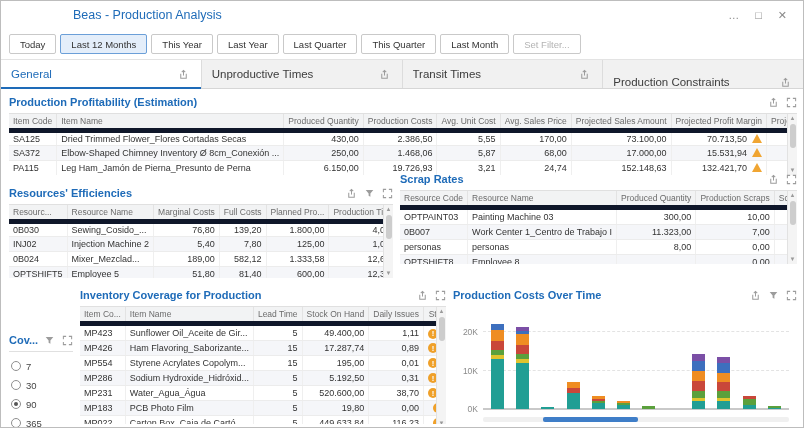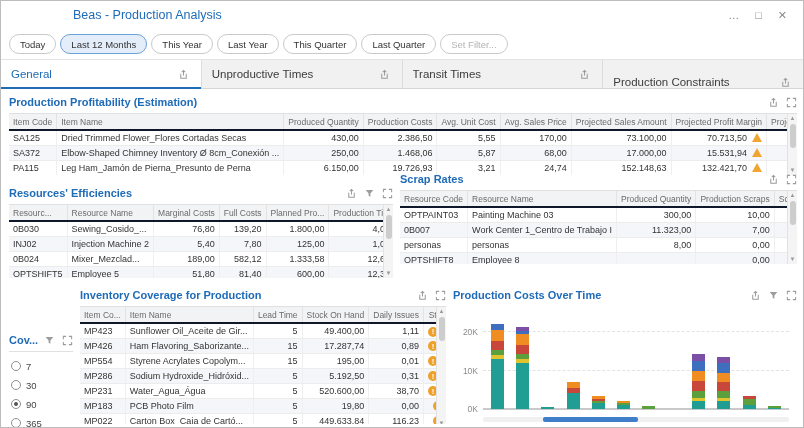--- a/index.html
+++ b/index.html
@@ -7,21 +7,21 @@
   .window { position:relative; width:804px; height:428px; background:#fff; border:1px solid #bdbdbd; overflow:hidden; }
 
   
   .titlebar { position:absolute; top:0; left:8px; right:0; height:28px; display:flex; align-items:center; justify-content:space-between; padding:0 16px; background:#fff;margin-left:48px; }
   .title { color:#1e6bb8; font-size:12.5px; }
   .win-controls { display:flex; gap:16px; color:#8a8a8a; font-size:11px; }
   .win-btn { cursor:pointer; line-height:11px; }
 
   
   .filterbar { position:absolute; top:28px; left:0; right:0; height:30px; display:flex; align-items:center; padding:0 8px; gap:4px; }
-  .filter-btn { font-family:inherit; font-size:9.5px; color:#333; background:#fff; border:1px solid #c9c9c9; border-radius:10px; padding:0 10px; height:20px; cursor:pointer; white-space:nowrap; }
+  .filter-btn { font-family:inherit; font-size:9.5px; color:#333; background:#fff; border:1px solid #c9c9c9; border-radius:2px; padding:0 10px; height:20px; cursor:pointer; white-space:nowrap; }
   .filter-btn.selected { background:#e4eefa; border-color:#6b9fd8; }
   .filter-btn.disabled { color:#b3b3b3; }
 
   
   .tabbar { position:absolute; top:58px; left:0; right:0; height:30px; display:flex; border-top:1px solid #e3e3e3; border-bottom:1px solid #d6d6d6; background:#f1f1f1; }
   .tab { flex:1; display:flex; align-items:center; justify-content:space-between; padding:0 12px 0 10px; border-right:1px solid #dcdcdc; font-size:11.5px; color:#3c3c3c; background:#f1f1f1; position:relative; cursor:pointer; }
   .tab:last-child { border-right:none;align-items:flex-end; }
   .tab.active { background:#fff; color:#1e6bb8; }
   .tab.active::after { content:""; position:absolute; left:0; right:0; bottom:-1px; height:2px; background:#1e6bb8; }
   .tab-label { white-space:nowrap; overflow:hidden; }
@@ -38,21 +38,21 @@
   .sec-profit { left:8px; top:92px;  width:788px; height:86px; }
   .sec-eff    { left:8px; top:183px; width:384px; height:97px; }
   .sec-scrap  { left:399px; top:169px; width:397px; height:97px; }
   .sec-cov    { left:8px; top:285px; width:64px; height:138px;margin-top:45px; }
   .sec-inv    { left:79px; top:285px; width:366px; height:138px; }
   .sec-chart  { left:452px; top:285px; width:344px; height:138px; }
 
   
   .tbl-wrap { position:relative; overflow:hidden; border-top:1px solid #e0e0e0; }
   table { border-collapse:collapse; table-layout:fixed; font-size:9px; }
-  th { background:#f2f3f4; color:#6b6b6b; font-weight:normal; font-size:8.5px; text-align:left; padding:2px 4px; border-right:1px solid #e3e3e3; border-bottom:2px solid #0f172a; height:16px; white-space:nowrap; overflow:hidden; }
+  th { background:#f2f3f4; color:#6b6b6b; font-weight:normal; font-size:8.5px; text-align:left; padding:2px 4px; border-right:1px solid #e3e3e3; border-bottom:5px solid #0f172a; height:16px; white-space:nowrap; overflow:hidden; }
   td { padding:1px 4px; border-right:1px solid #efefef; border-bottom:1px solid #ececec; height:15px; white-space:nowrap; overflow:hidden; text-overflow:ellipsis; color:#333; background:#fff; }
   tbody tr:nth-child(even) td { background:#f5f6f9; }
   th.r, td.r { text-align:right; }
 
   
   .st { display:inline-flex; align-items:center; justify-content:center; width:10px; height:10px; border-radius:50%; color:#fff; font-size:7.5px; font-weight:bold; margin-right:3px; vertical-align:-1px; flex:0 0 auto; }
   .st.ok { background:#3fa35d; }
   .st.warn { background:#efa029; }
   .tri { display:inline-block; width:0; height:0; border-left:5px solid transparent; border-right:5px solid transparent; border-bottom:9px solid #f0a532; margin-left:5px; vertical-align:-1px; }
 
@@ -92,22 +92,23 @@
         <span class="win-btn">□</span>
         <span class="win-btn">✕</span>
       </div>
   </div>
 
   <div class="filterbar">
       <button class="filter-btn">Today</button>
       <button class="filter-btn selected">Last 12 Months</button>
       <button class="filter-btn">This Year</button>
       <button class="filter-btn">Last Year</button>
+      <button class="filter-btn">Last Quarter</button>
       <button class="filter-btn">This Quarter</button>
-      <button class="filter-btn">Last Quarter</button>
+      <button class="filter-btn">Last Month</button>
       <button class="filter-btn disabled">Set Filter...</button>
     </div>
 
   <div class="tabbar">
       <div class="tab active">
         <span class="tab-label">General</span>
         <span class="icon tab-icon">
           <svg width="11" height="11" viewBox="0 0 16 16" fill="none" stroke="currentColor" stroke-width="1.5">
             <path d="M4 7v6.5h8V7"></path>
             <path d="M8 9.5V2.5"></path>

